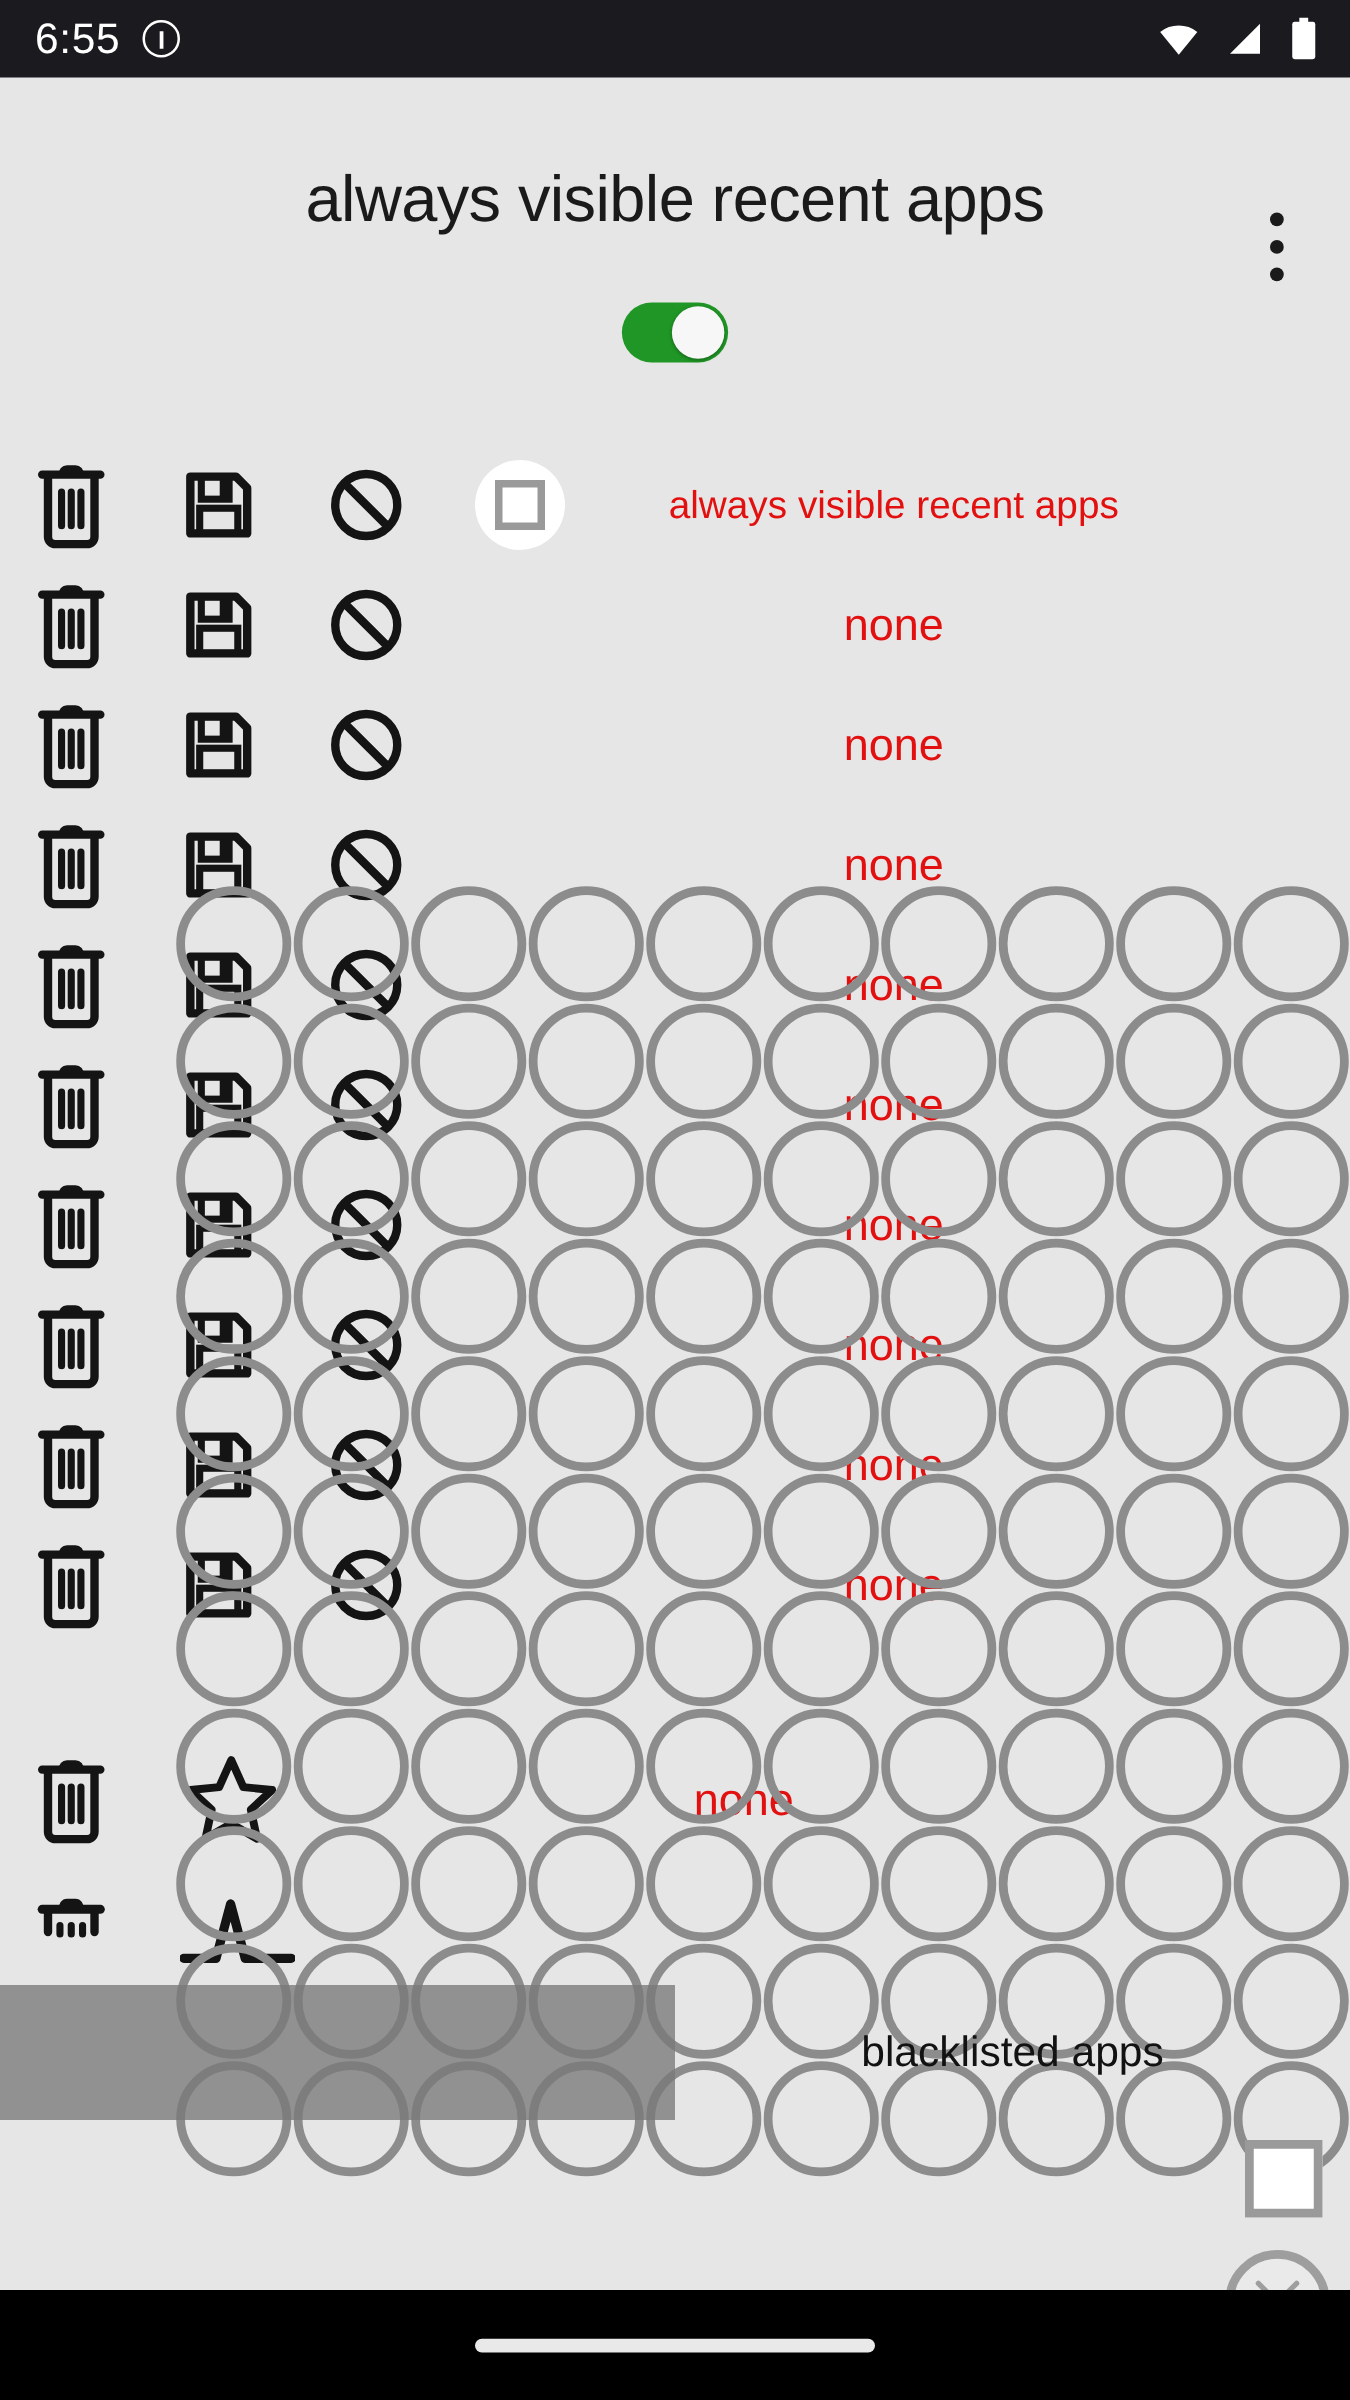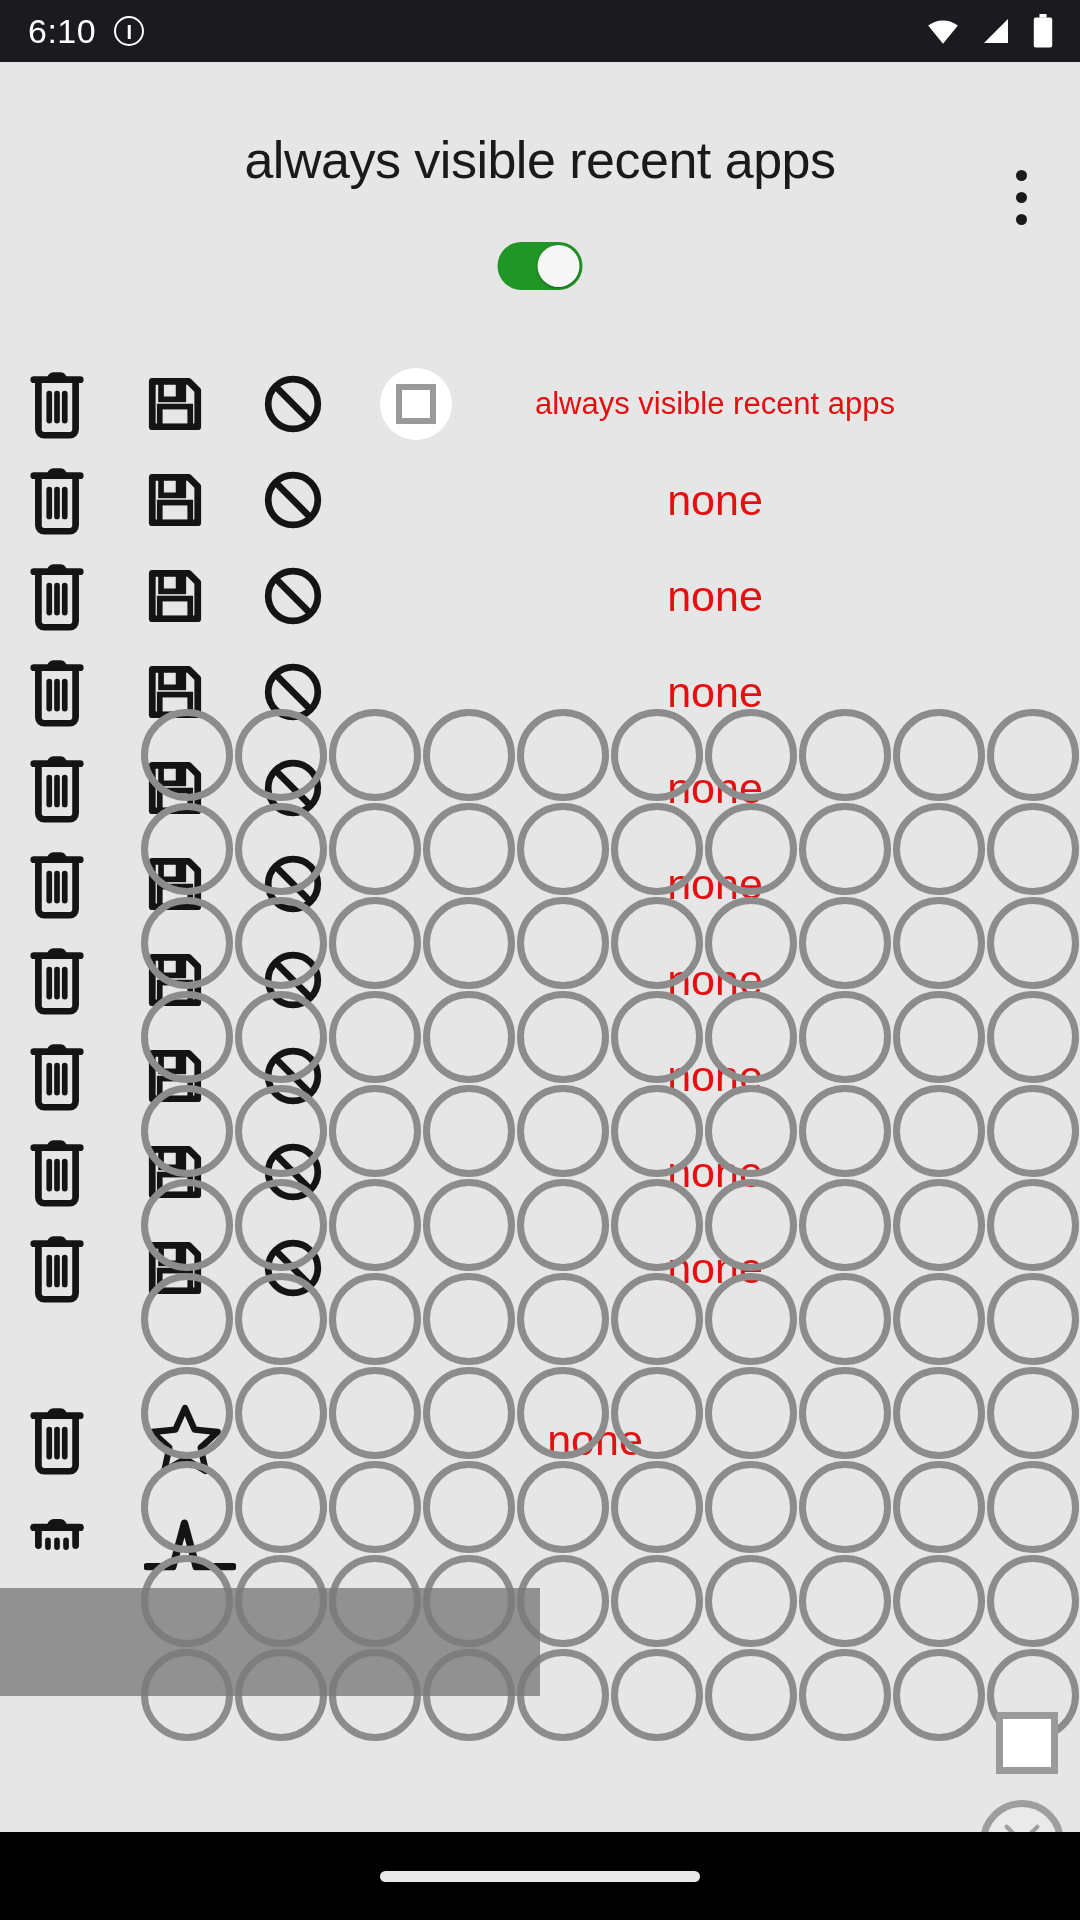--- a/index.html
+++ b/index.html
@@ -72,21 +72,21 @@
 
   .icn { position:relative; flex:0 0 auto; }
   .icn svg { display:block; }
   .slot-trash { margin-left:26px; width:62px; }
   .slot-save  { margin-left:56px; width:62px; }
   .slot-ban   { margin-left:56px; width:62px; }
   .slot-chk   { margin-left:56px; width:72px; }
 
   .row-label {
     position:absolute; left:600px; width:230px; text-align:center;
-    font-size:43px; color:#e31010; font-weight:400; white-space:nowrap;
+    font-size:36px; color:#e31010; font-weight:400; white-space:nowrap;
   }
   .row-label.small { font-size:31px; left:485px; width:460px; }
 
   .chk-circle {
     width:72px; height:72px; border-radius:50%; background:#ffffff;
     display:flex; align-items:center; justify-content:center;
   }
   .chk-box { width:40px; height:40px; border:6px solid #9a9a9a; background:#ffffff; }
 
   
@@ -124,21 +124,21 @@
     display:flex; align-items:center; justify-content:center;
   }
   .nav-pill { width:320px; height:11px; border-radius:6px; background:#e9e9e9; }
 </style>
 </head>
 <body>
 
 <div id="screen">
 
   <div class="statusbar">
-    <span class="sb-time">6:10</span>
+    <span class="sb-time">6:55</span>
     <span class="sb-info"></span>
     <span class="sb-right">
       <span class="icn">
         <svg class="ic-wifi" viewBox="0 0 24 24">
             <path d="M1.5 8.2A17 17 0 0 1 22.5 8.2L12 21Z" fill="#fff"></path>
           </svg>
       </span>
       <span class="icn">
         <svg class="ic-sig" viewBox="0 0 24 24">
             <path d="M21 3v18H3Z" fill="#fff"></path>
@@ -562,20 +562,21 @@
       <div class="grid-circle" style="left: 423px; top: 1649px; border-color: rgb(140, 140, 140);"></div>
       <div class="grid-circle" style="left: 517px; top: 1649px; border-color: rgb(140, 140, 140);"></div>
       <div class="grid-circle" style="left: 611px; top: 1649px; border-color: rgb(140, 140, 140);"></div>
       <div class="grid-circle" style="left: 705px; top: 1649px; border-color: rgb(140, 140, 140);"></div>
       <div class="grid-circle" style="left: 799px; top: 1649px; border-color: rgb(140, 140, 140);"></div>
       <div class="grid-circle" style="left: 893px; top: 1649px; border-color: rgb(140, 140, 140);"></div>
       <div class="grid-circle" style="left: 987px; top: 1649px; border-color: rgb(140, 140, 140);"></div>
     </div>
 
   <div class="highlight-bar"></div>
+  <div class="lbl-black">blacklisted apps</div>
 
   <div class="sq-toggle"></div>
   <div class="close-btn">
     <svg width="46" height="46" viewBox="0 0 24 24">
       <path d="M4 4 L20 20 M20 4 L4 20" stroke="#9e9e9e" stroke-width="2.2" fill="none" stroke-linecap="round"></path>
       <circle cx="19.6" cy="19.4" r="1.2" fill="#6f6f6f"></circle>
     </svg>
   </div>
 
   <div class="navbar">

